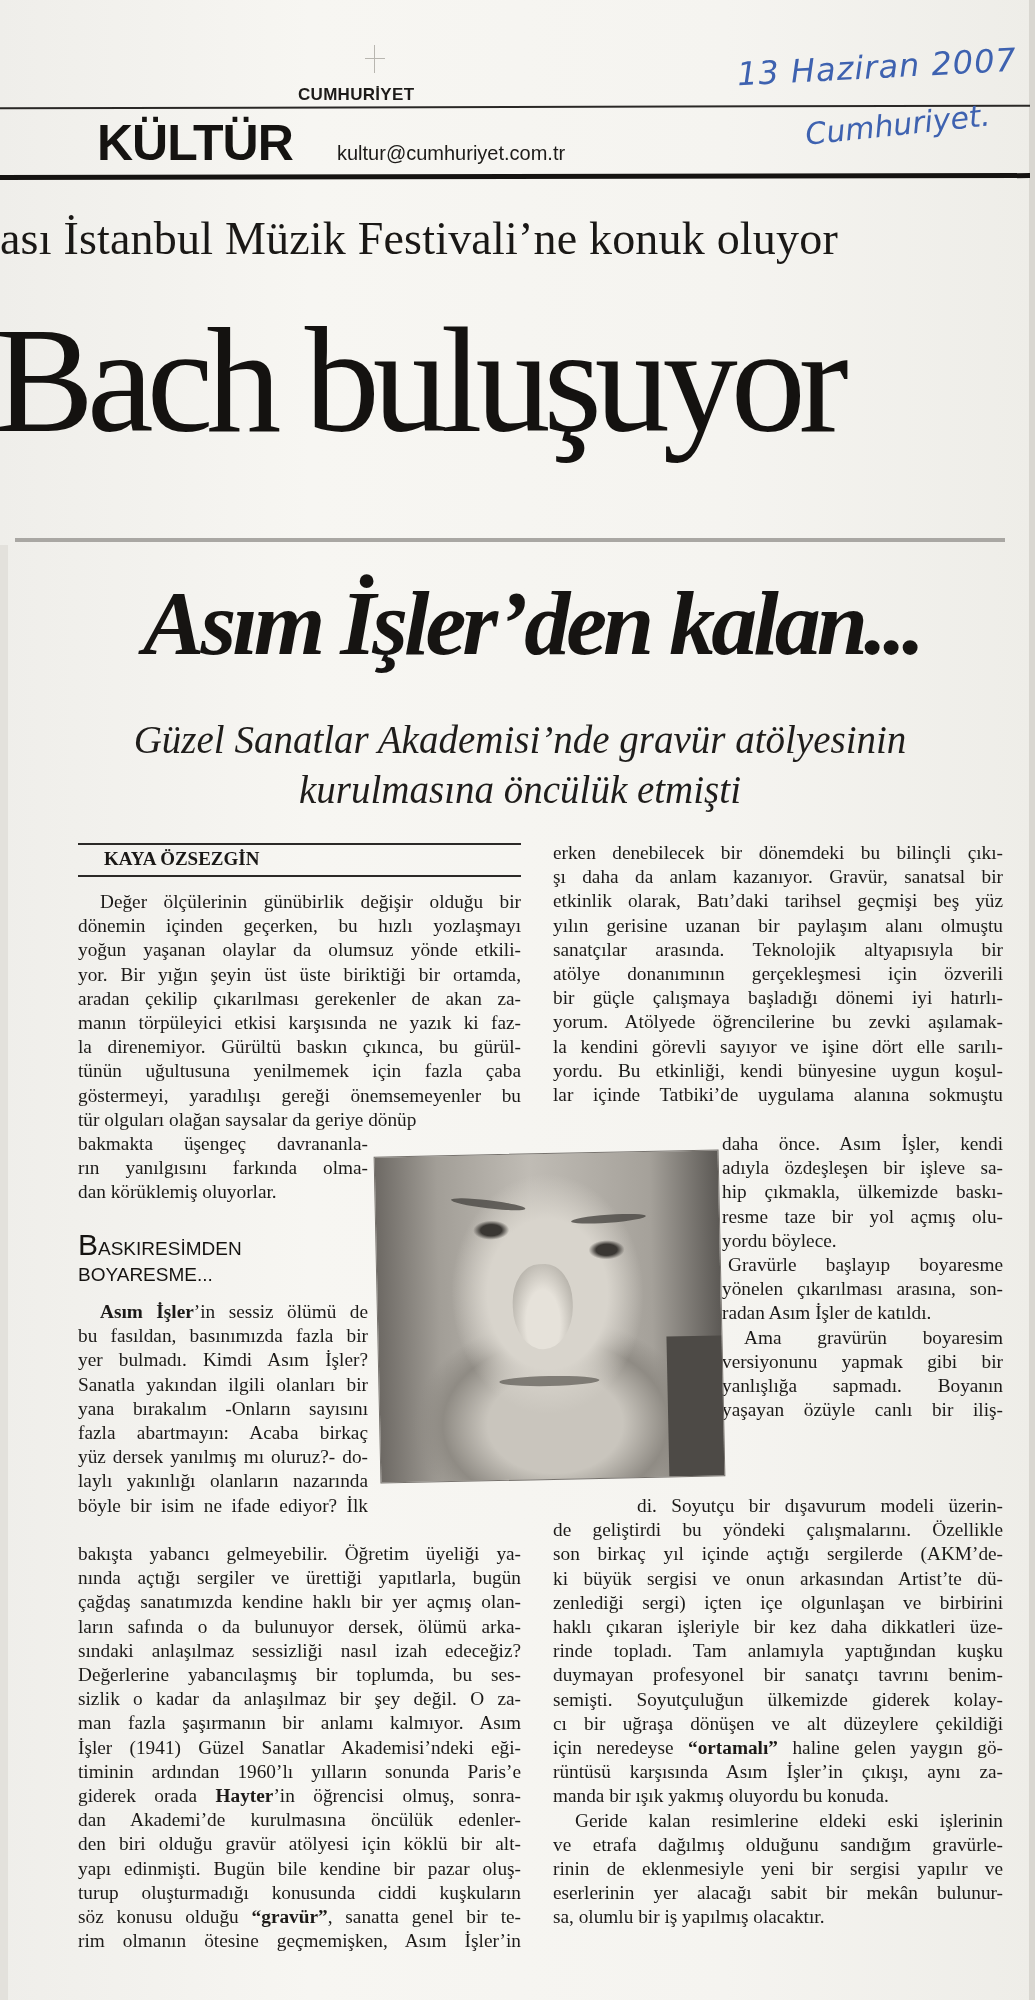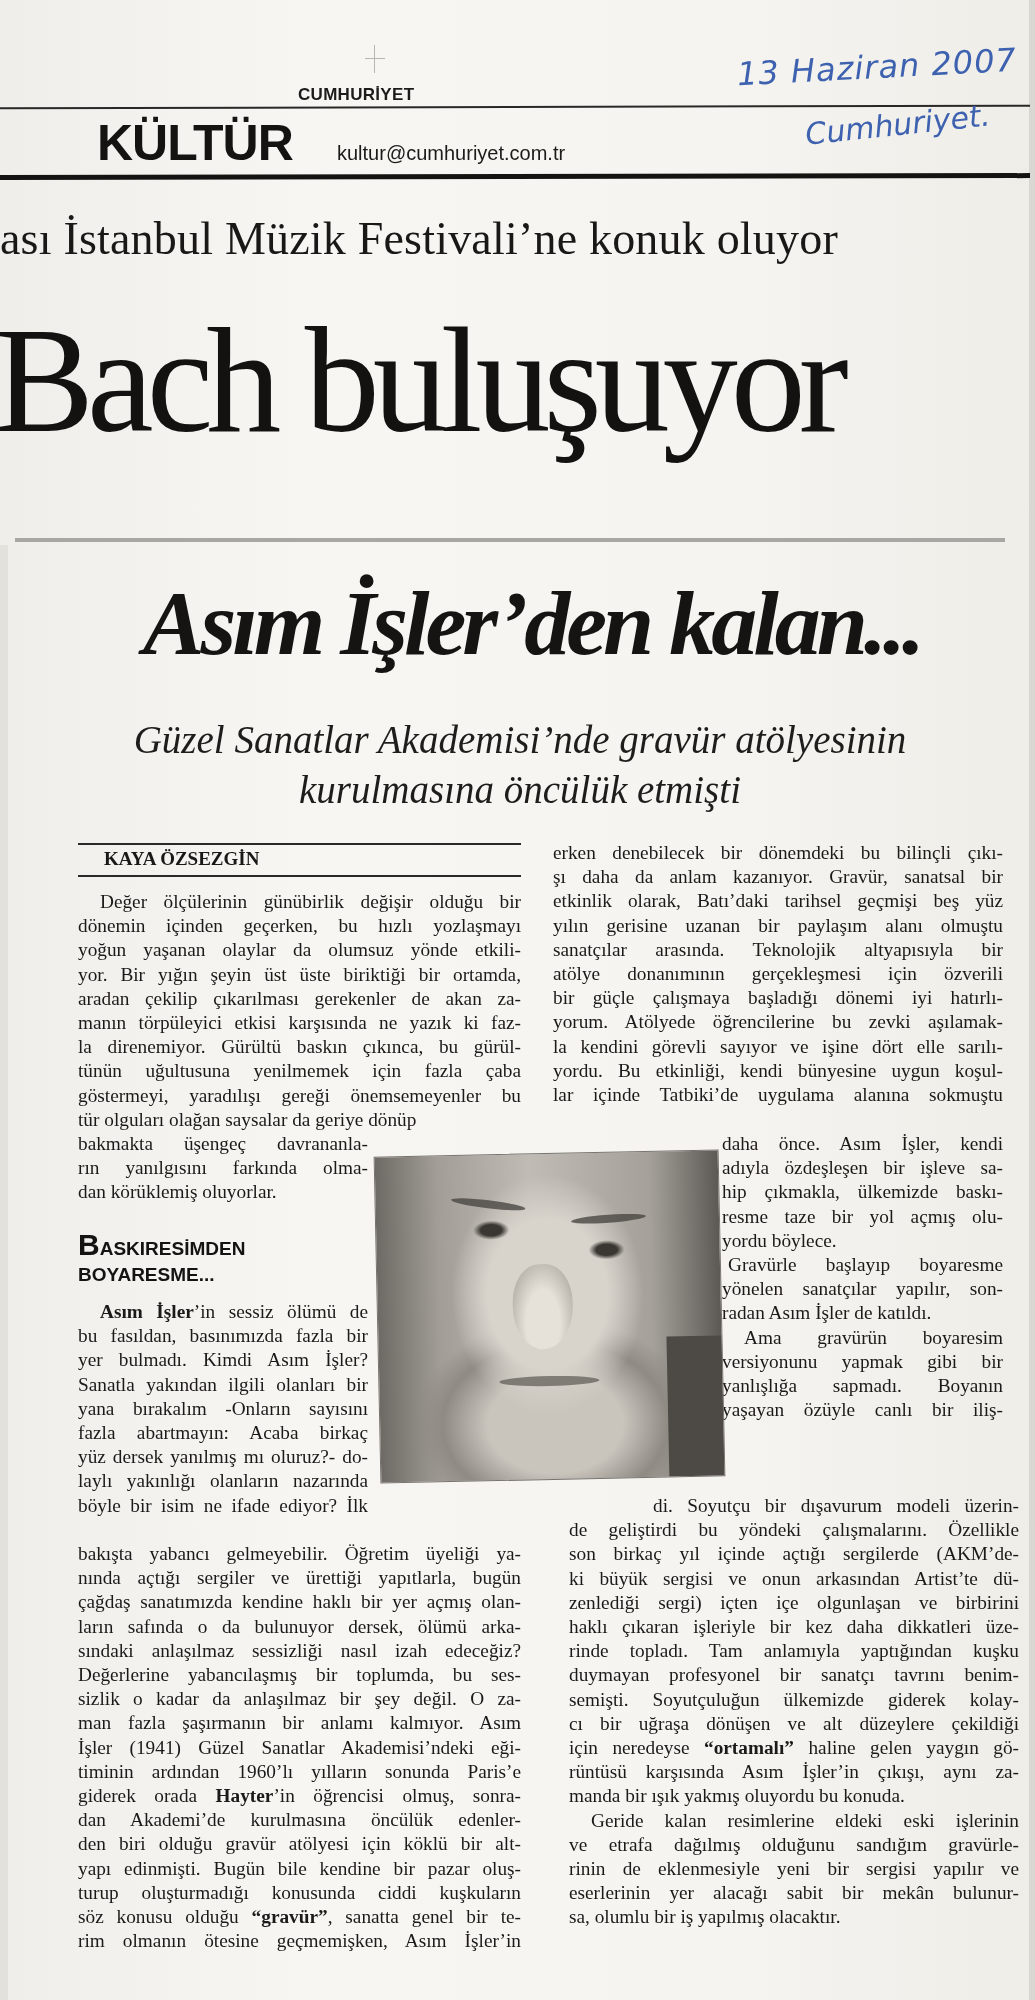--- a/index.html
+++ b/index.html
@@ -89,33 +89,33 @@
     font-family: Liberation Serif, serif; font-size: 19.3px; line-height: 24.2px;
     color: #1c1a18; text-align: justify;
   }
   .col .l { display: block; text-align: justify; text-align-last: justify; white-space: nowrap; }
   .col .l.last { text-align-last: left; }
 
   .c1a { left: 78px; top: 890px; width: 443px; }
   .c1b { left: 78px; top: 1150px; width: 290px; }
   .subhead {
     position: absolute; left: 78px; top: 1232px;
-    font-family: "Liberation Sans", "DejaVu Sans", sans-serif; font-weight: bold;
+    font-family: "Liberation Sans", "DejaVu Sans", sans-serif; font-weight: normal;
     color: #151311; line-height: 25px;
   }
   .subhead .big { font-size: 30px; }
   .subhead .rest { font-size: 19px; }
   .subhead .line2 { font-size: 19px; display: block; }
   .c1c { left: 78px; top: 1300px; width: 290px; }
   .c1d { left: 78px; top: 1542px; width: 443px; }
 
   .c2a { left: 553px; top: 841px; width: 450px; }
   .c2b { left: 722px; top: 1132px; width: 281px; }
   .c2c { left: 730px; top: 1430px; width: 273px; }
-  .c2d { left: 569px; top: 1526px; width: 450px; }
+  .c2d { left: 553px; top: 1526px; width: 450px; }
 
   .photo {
     position: absolute; left: 377px; top: 1153px; width: 343px; height: 325px;
     transform: rotate(-1.2deg);
     background:
       radial-gradient(ellipse 30px 16px at 115px 75px, #3a3733 0 35%, transparent 60%),
       radial-gradient(ellipse 30px 16px at 230px 97px, #3a3733 0 35%, transparent 60%),
       radial-gradient(ellipse 120px 150px at 170px 140px, #d8d4cc 0 50%, transparent 80%),
       radial-gradient(ellipse 150px 110px at 175px 270px, #c9c5bd 0 45%, #8f8b84 75%, transparent 95%),
       linear-gradient(90deg, #6d6964 0%, #a29e97 18%, #c0bcb5 45%, #a5a19a 80%, #5c5955 100%);
@@ -230,21 +230,21 @@
     <span class="l">lar içinde Tatbiki’de uygulama alanına sokmuştu</span>
   </div>
 
   <div class="col c2b">
     <span class="l">daha önce. Asım İşler, kendi</span>
     <span class="l">adıyla özdeşleşen bir işleve sa-</span>
     <span class="l">hip çıkmakla, ülkemizde baskı-</span>
     <span class="l">resme taze bir yol açmış olu-</span>
     <span class="l last">yordu böylece.</span>
     <span class="l" style="padding-left:6px;box-sizing:border-box;width:100%">Gravürle başlayıp boyaresme</span>
-    <span class="l">yönelen sanatçılar yapılır, son-</span>
+    <span class="l">yönelen çıkarılması arasına, son-</span>
     <span class="l last">radan Asım İşler de katıldı.</span>
     <span class="l" style="padding-left:22px;box-sizing:border-box;width:100%">Ama gravürün boyaresim</span>
     <span class="l">versiyonunu yapmak gibi bir</span>
     <span class="l">yanlışlığa sapmadı. Boyanın</span>
     <span class="l">yaşayan özüyle canlı bir iliş-</span>
   </div>
 
 
   <div class="col c2d" style="top:1494px">
     <span class="l" style="padding-left:84px;box-sizing:border-box;width:100%">di. Soyutçu bir dışavurum modeli üzerin-</span>

